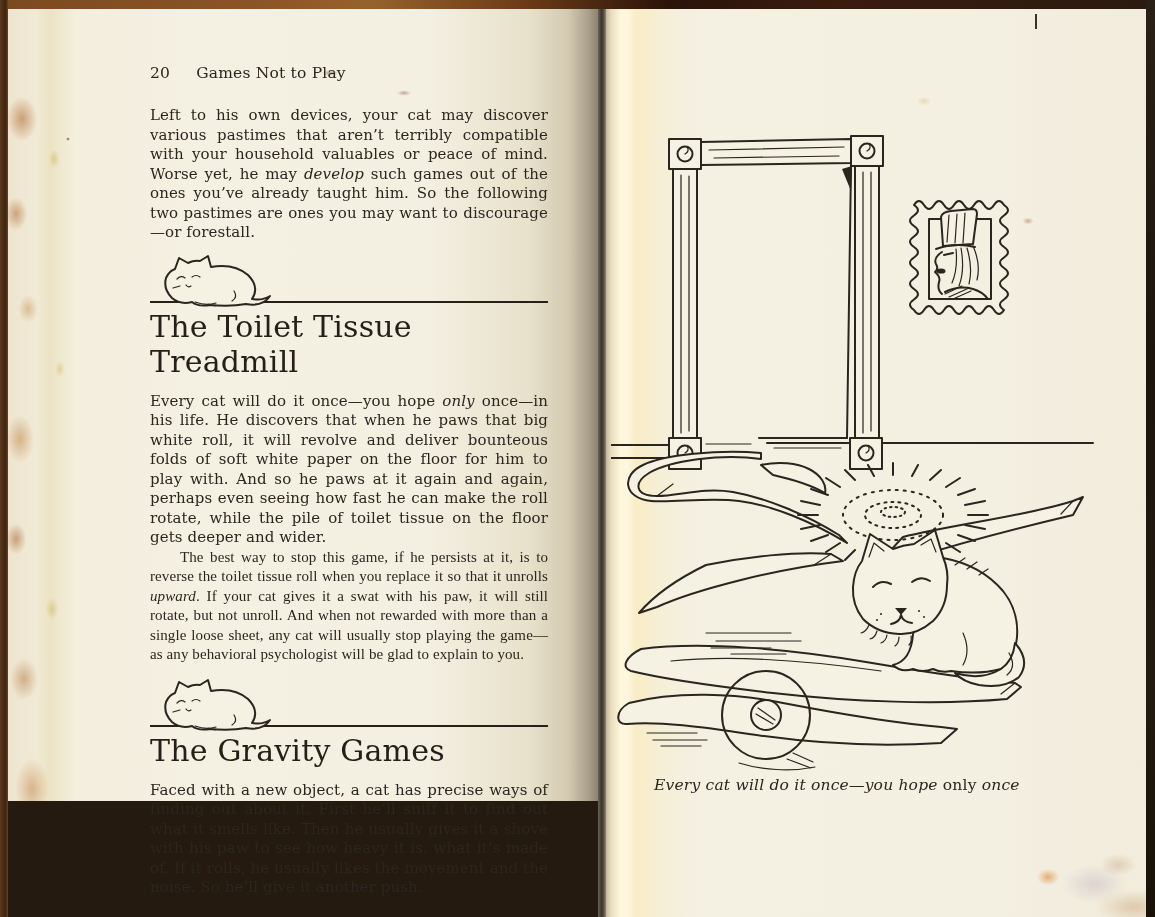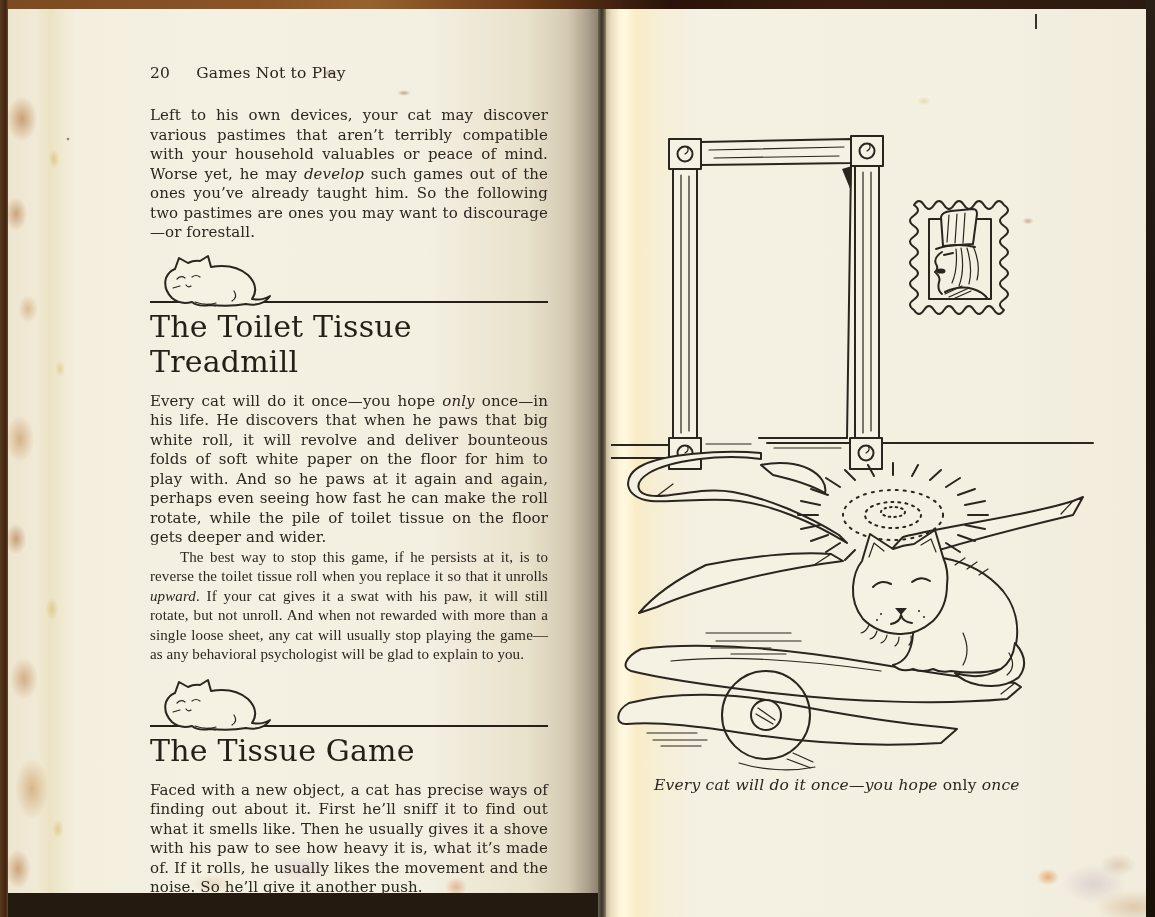--- a/index.html
+++ b/index.html
@@ -10,21 +10,21 @@
     color:#2b261f;
   }
   
   .cover-top{position:absolute;left:0;top:0;width:1155px;height:9px;
     background:linear-gradient(90deg,#7c4a21 0%,#8a5426 22%,#96622c 32%,#6e3c18 45%,#2a130a 58%,#3a1c0e 72%,#2b1a10 100%);}
   .cover-right{position:absolute;right:0;top:0;width:9px;height:917px;
     background:linear-gradient(180deg,#2a2018,#1c140d 40%,#231a11 75%,#171108);}
   .cover-left{position:absolute;left:0;top:0;width:8px;height:917px;
     background:linear-gradient(90deg,#5d3a1d,#3c2410 70%,#6b4527);}
   
-  .left-page{position:absolute;left:8px;top:9px;width:592px;height:884px;
+  .left-page{position:absolute;left:8px;top:9px;width:592px;height:792px;
     background:linear-gradient(90deg,#eee5cf 0px,#f3eedd 55px,#f4f0e2 180px,#f3efe1 420px,#ead greenish 0) , #f3efe1;
     background:linear-gradient(90deg,#eee5cf 0px,#f3eedd 55px,#f4f0e2 180px,#f3efe1 420px,#e8e1cb 520px,#d4cab2 560px,#aba08b 580px,#877d6a 592px);}
   .right-page{position:absolute;left:606px;top:9px;width:540px;height:908px;
     background:linear-gradient(90deg,#c4b69c 0px,#e9dcbd 5px,#fdf6da 14px,#fff8e0 20px,#f9ecc6 30px,#f6efd7 55px,#f4f0e2 90px,#f3efe1 400px,#f1ecdb 100%);}
   .gutter{position:absolute;left:598px;top:9px;width:8px;height:908px;
     background:linear-gradient(90deg,#6e6454,#3a342b 45%,#5c5343 75%,#96896e);}
   
   .left-foxing{position:absolute;left:0;top:0;width:100%;height:100%;pointer-events:none;
     background-image:
       radial-gradient(22px 32px at 14px 110px, rgba(172,100,40,.55), transparent 70%),
@@ -106,21 +106,21 @@
     <p class="body indent"><span>The best way to stop this game, if he persists at it, is to reverse the toilet tissue roll when you replace it so that it unrolls </span><em>upward</em><span>. If your cat gives it a swat with his paw, it will still rotate, but not unroll. And when not rewarded with more than a single loose sheet, any cat will usually stop playing the game—as any behavioral psychologist will be glad to explain to you.</span></p>
 
     <div class="divider second">
       <svg class="cat-icon" viewBox="0 0 140 58">
         <path class="ln fillpg" d="M25,18 L29,7 L38,12 Q44,9 50,10 L58,5 L61,16 Q84,12 98,24 Q110,36 102,48 Q112,50 120,45 Q113,56 96,53 Q80,56 60,54 Q48,56 42,51 Q30,54 22,47 Q13,38 16,27 Q19,20 25,18 Z"></path>
         <path class="ln thin" d="M27,28 Q31,24 35,27 M42,26 Q46,23 50,26" stroke-width="1.8"></path>
         <path class="ln thin" d="M36,34 Q38,37 41,35 M30,35 L23,37"></path>
         <path class="ln thin" d="M84,40 Q88,46 82,50 M45,51 Q56,55 66,52 M58,53 l7,2"></path>
       </svg>
     </div>
-    <h2 class="section-title">The Tissue Game</h2>
+    <h2 class="section-title">The Gravity Games</h2>
     <p class="body"><span>Faced with a new object, a cat has precise ways of finding out about it. First he’ll sniff it to find out what it smells like. Then he usually gives it a shove with his paw to see how heavy it is, what it’s made of. If it rolls, he usually likes the movement and the noise. So he’ll give it another push.</span><em></em><span></span></p>
 
   </div>
 </div>
 
 <div class="gutter"></div>
 
 <div class="right-page">
   <div class="right-stains"></div>
   <div class="tick-mark"></div>

